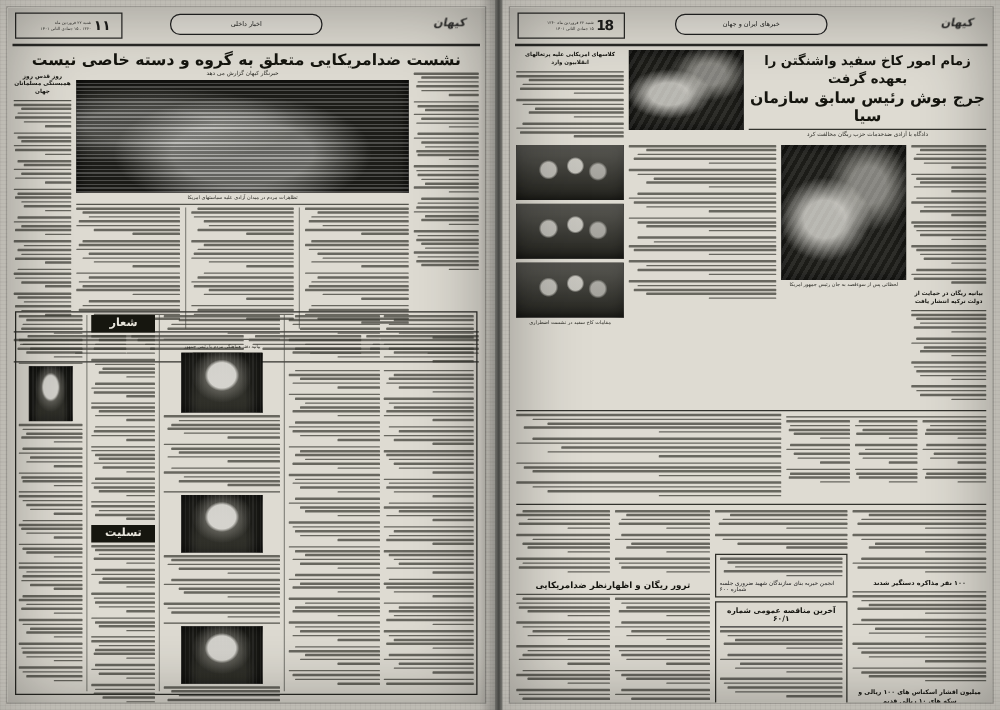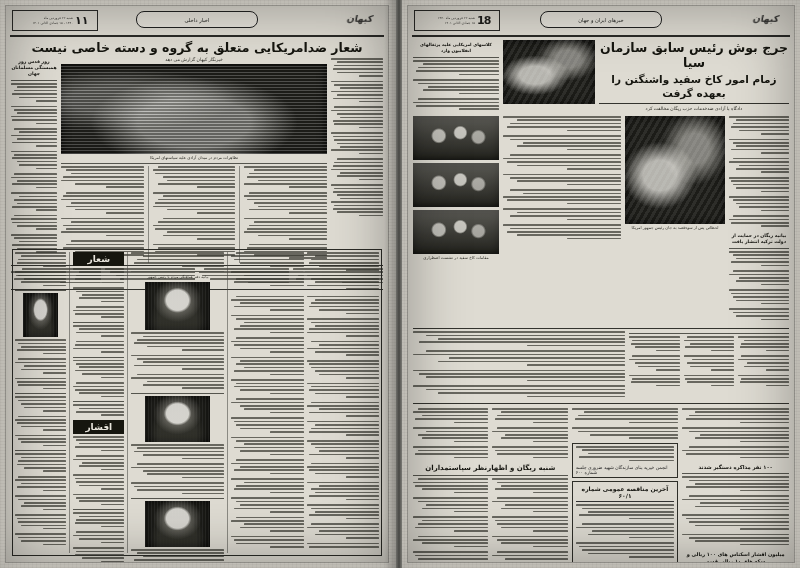--- a/index.html
+++ b/index.html
@@ -131,21 +131,21 @@
       </div>
       <div class="sectionbadge">
         <span>اخبار داخلی</span>
       </div>
       <div class="logo">
         <span>کیهان</span>
       </div>
     </div>
 
     <div style="padding:3px 5px 0 5px;">
-      <div class="hl hl1">شعار ضدامریکایی متعلق به گروه و دسته خاصی نیست</div>
+      <div class="hl hl1">نشست ضدامریکایی متعلق به گروه و دسته خاصی نیست</div>
     </div>
 
     <div class="cols" style="padding:2px 5px 0 5px;align-items:flex-start;">
       <div class="col" style="flex:0 0 52px">
         <div class="txt" style="padding-top:1px">
           <i class="s1"></i>
               <i class="s3"></i>
               <i class="s2"></i>
               <i class="s4"></i>
               <i class="s3"></i>
@@ -682,21 +682,21 @@
                     <i class="s3"></i>
                     <i class="s5 end"></i>
               </div>
               <div class="rule thin"></div>
               <div class="txt">
                 <i class="s1"></i>
                     <i class="s3"></i>
                     <i class="s2"></i>
                     <i class="s5 end"></i>
               </div>
-              <div class="blackhead" style="letter-spacing:5px;margin-top:2px">اقشار</div>
+              <div class="blackhead" style="letter-spacing:5px;margin-top:2px">تسلیت</div>
               <div class="txt" style="margin-top:2px">
                 <i class="s1"></i>
                     <i class="s2"></i>
                     <i class="s3"></i>
                     <i class="s4"></i>
                     <i class="s5 end"></i>
                 <i class="s2"></i>
                     <i class="s1"></i>
                     <i class="s6"></i>
                     <i class="s3"></i>
@@ -837,22 +837,22 @@
       <div class="sectionbadge">
         <span>خبرهای ایران و جهان</span>
       </div>
       <div class="logo">
         <span>کیهان</span>
       </div>
     </div>
 
     <div class="cols" style="padding:3px 5px 0 5px;align-items:flex-start;gap:4px">
       <div class="col" style="flex:0 0 190px">
+        <div class="hl hl2" style="margin-top:2px">زمام امور کاخ سفید واشنگتن را بعهده گرفت</div>
         <div class="hl hl1">جرج بوش رئیس سابق سازمان سیا</div>
-        <div class="hl hl2" style="margin-top:2px">زمام امور کاخ سفید واشنگتن را بعهده گرفت</div>
         <div class="rule" style="margin:3px 0 2px"></div>
         <div class="kicker">دادگاه با آزادی ضدخدمات حزب ریگان مخالفت کرد</div>
       </div>
       <div class="col" style="flex:0 0 92px">
         <div class="photo scene" style="height:64px">
               <div class="grain"></div>
             </div>
       </div>
       <div class="col">
         <div class="subhead" style="font-size:4.4px;line-height:6px">کلاسهای امریکایی علیه پرتغالهای انقلابیون وارد</div>
@@ -1207,21 +1207,21 @@
                   <i class="s2"></i>
                   <i class="s3"></i>
                   <i class="s5 end"></i>
             <i class="s1"></i>
                   <i class="s2"></i>
                   <i class="s4"></i>
                   <i class="s5 end"></i>
           </div>
               </div>
         </div>
-        <div class="subhead" style="font-size:7px">شنبه ریگان و اظهارنظر سیاستمداران</div>
+        <div class="subhead" style="font-size:7px">ترور ریگان و اظهارنظر ضدامریکایی</div>
         <div class="rule thin"></div>
         <div class="cols" style="gap:4px;align-items:flex-start">
           <div class="col">
                 <div class="txt">
             <i class="s1"></i>
                   <i class="s2"></i>
                   <i class="s3"></i>
                   <i class="s4"></i>
                   <i class="s5 end"></i>
             <i class="s2"></i>

